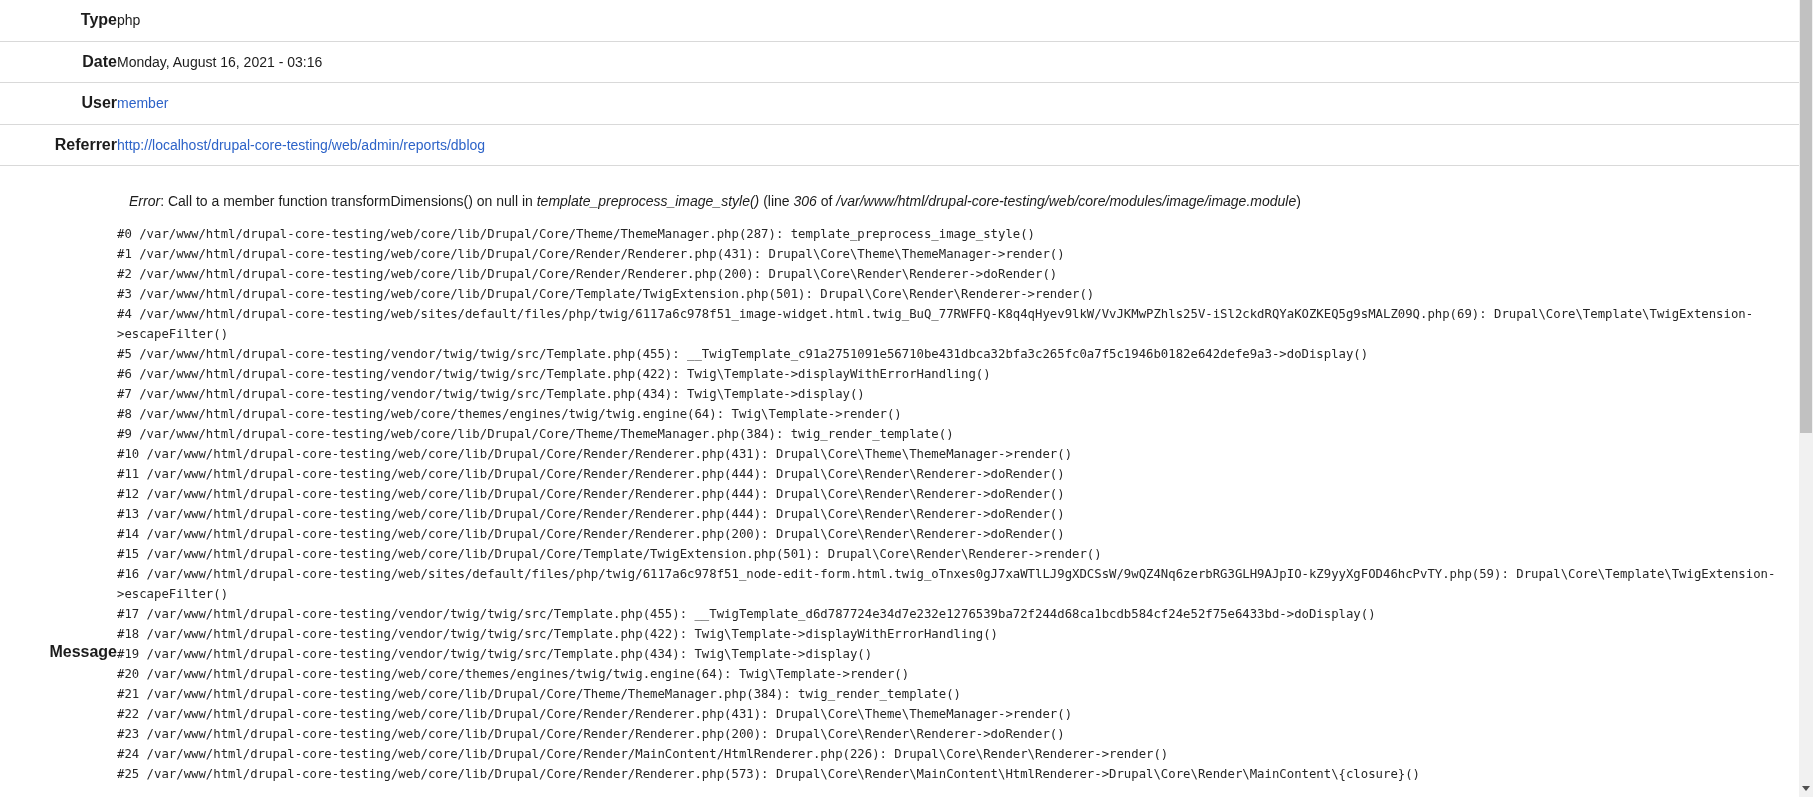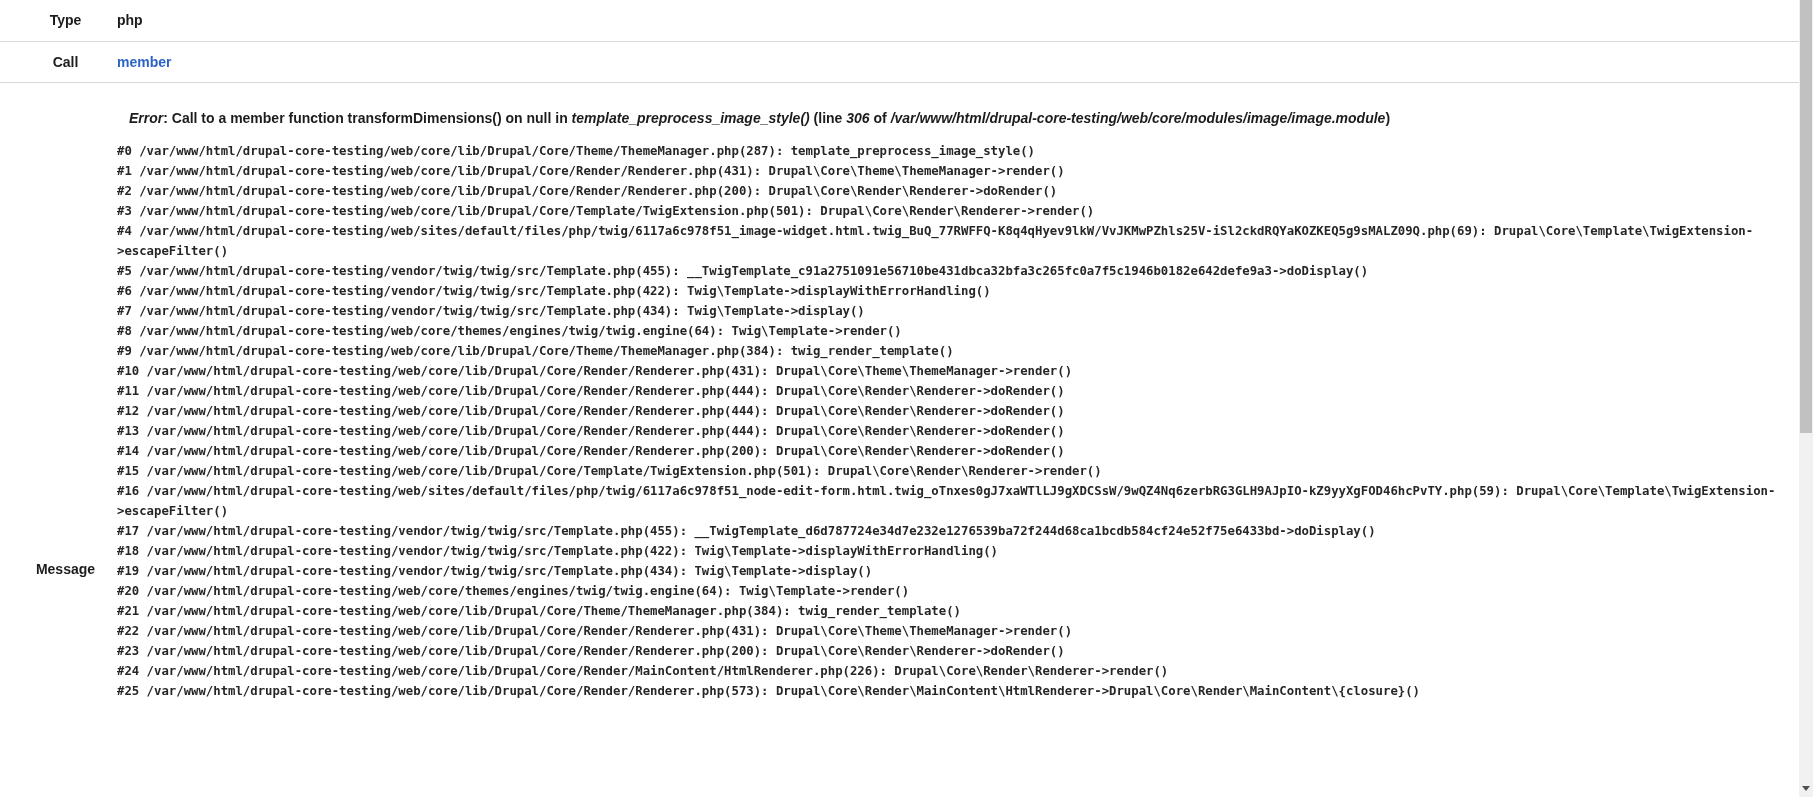--- a/index.html
+++ b/index.html
@@ -11,34 +11,33 @@
     font-family: "Liberation Sans", sans-serif;
   }
   table.details {
     border-collapse: collapse;
     width: 1799px;
     table-layout: fixed;
   }
   table.details tr { border-bottom: 1px solid var(--border, #d9d9d9); }
   table.details th {
     width: 117px;
-    text-align: center;
+    text-align: right;
     vertical-align: middle;
     padding: 0 0 0 14px;
     font-weight: bold;
-    font-size: 14px;
+    font-size: 16px;
     color: var(--text, #1c1c1c);
     white-space: nowrap;
   }
   table.details td {
     vertical-align: middle;
     padding: 0 20px 0 0;
     font-size: 14px;
     color: var(--text, #1c1c1c);
-    font-weight: bold;
   }
   tr.detail-row { height: 41.4px; }
   tr.message-row { height: 973px; }
   tr.message-row td {
     vertical-align: top;
     padding-top: 13px;
   }
   a.plain-link { color: var(--link, #2d63c8); text-decoration: none; }
   a.underline-link { color: var(--link, #2d63c8); text-decoration: underline; }
   p.error-line {
@@ -86,23 +85,33 @@
 </head>
 <body>
 
 <table class="details">
   <tbody>
     <tr class="detail-row">
       <th>Type</th>
       <td>php</td>
     </tr>
     <tr class="detail-row">
-      <th>Call</th>
+      <th>Date</th>
+      <td>Monday, August 16, 2021 - 03:16</td>
+    </tr>
+    <tr class="detail-row">
+      <th>User</th>
       <td>
         <a class="plain-link" href="#">member</a>
+      </td>
+    </tr>
+    <tr class="detail-row">
+      <th>Referrer</th>
+      <td>
+        <a class="plain-link" href="#">http://localhost/drupal-core-testing/web/admin/reports/dblog</a>
       </td>
     </tr>
     <tr class="message-row">
       <th>Message</th>
       <td>
         <p class="error-line"><span class="em">Error</span><span>: Call to a member function transformDimensions() on null in </span><span class="em">template_preprocess_image_style()</span><span> (line </span><span class="em">306</span><span> of </span><span class="em">/var/www/html/drupal-core-testing/web/core/modules/image/image.module</span><span>)</span></p>
         <pre class="backtrace">#0 /var/www/html/drupal-core-testing/web/core/lib/Drupal/Core/Theme/ThemeManager.php(287): template_preprocess_image_style()
 #1 /var/www/html/drupal-core-testing/web/core/lib/Drupal/Core/Render/Renderer.php(431): Drupal\Core\Theme\ThemeManager-&gt;render()
 #2 /var/www/html/drupal-core-testing/web/core/lib/Drupal/Core/Render/Renderer.php(200): Drupal\Core\Render\Renderer-&gt;doRender()
 #3 /var/www/html/drupal-core-testing/web/core/lib/Drupal/Core/Template/TwigExtension.php(501): Drupal\Core\Render\Renderer-&gt;render()

